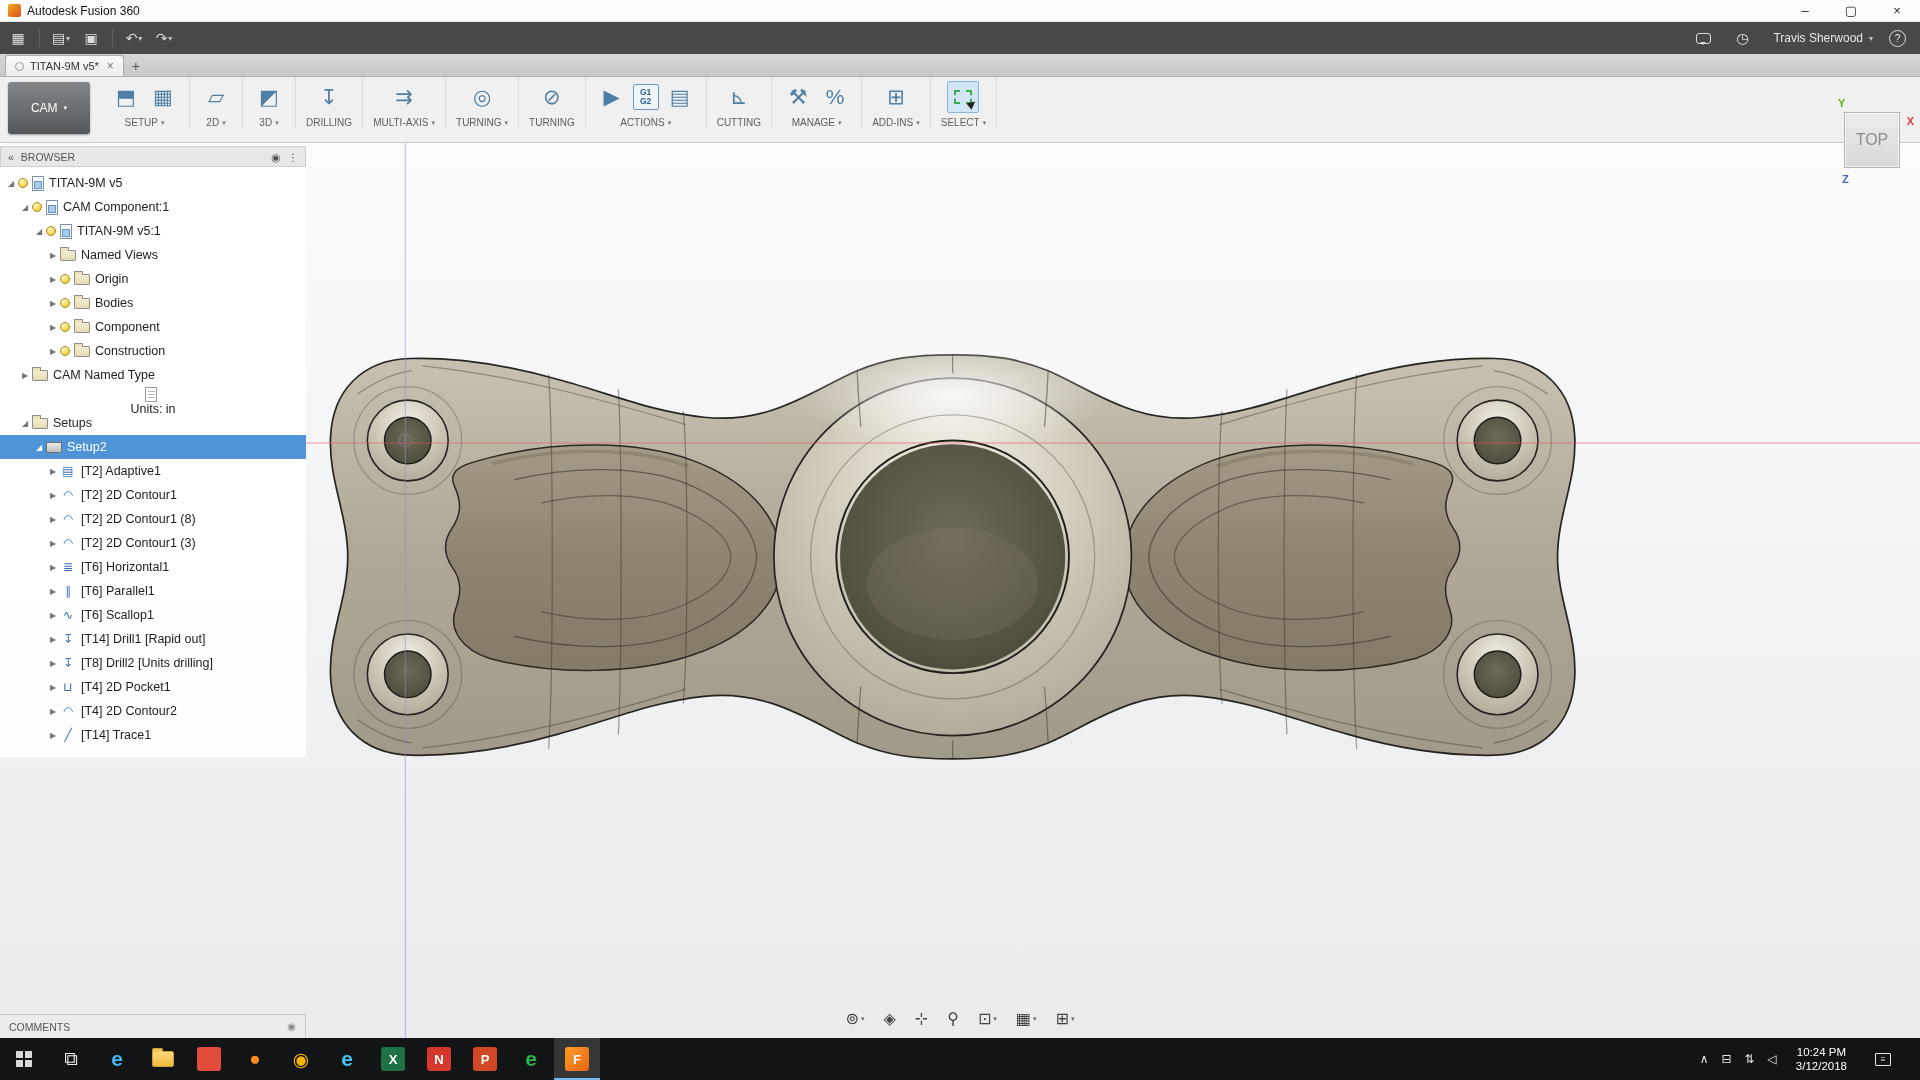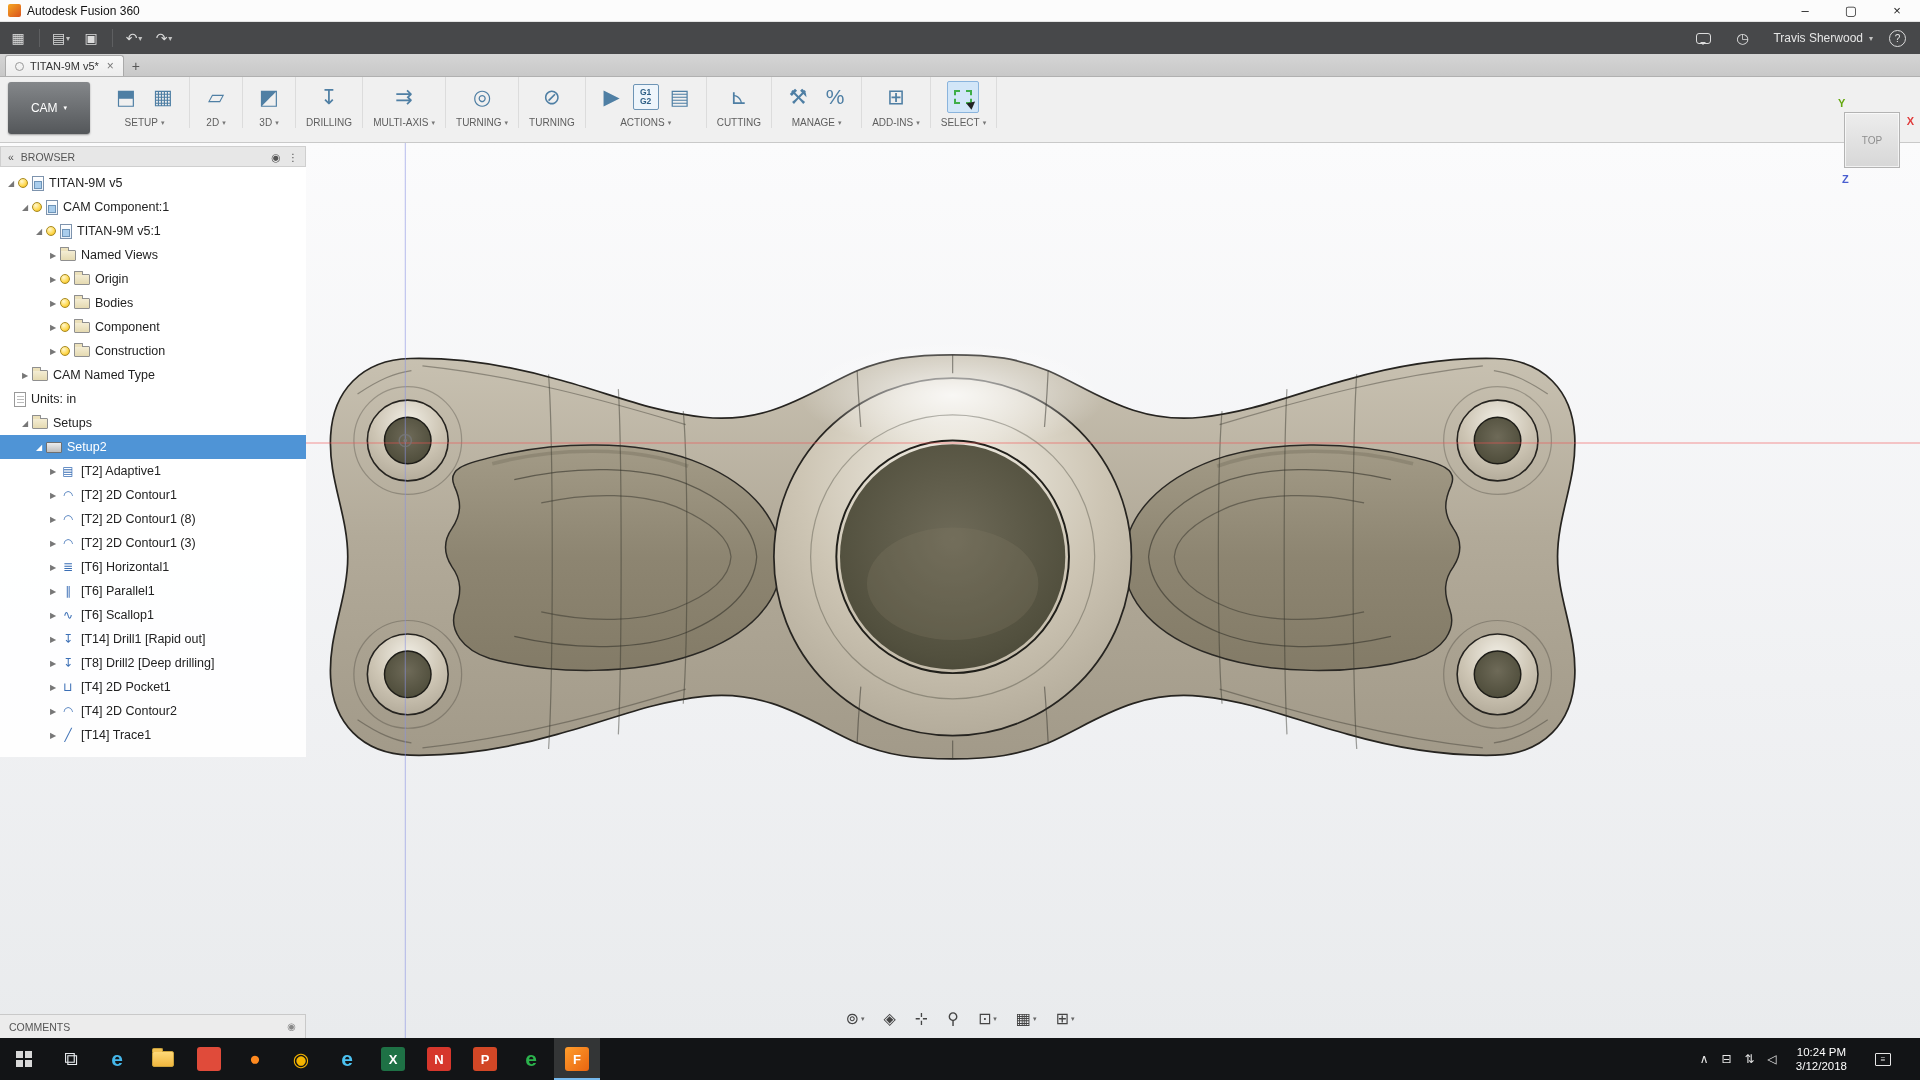--- a/index.html
+++ b/index.html
@@ -70,21 +70,21 @@
   
   #canvas { position:absolute; left:0; top:143px; width:1920px; height:895px;
             background:linear-gradient(180deg,#fbfbfc,#f0f1f3 60%,#e9ebed); }
   #model { position:absolute; left:0; top:0; }
 
   
   #viewcube { position:absolute; left:1844px; top:112px; z-index:7; }
   .cube-face { width:56px; height:56px; background:linear-gradient(#ededed,#d7d7d7);
                border:1px solid #b3b3b3; box-shadow:inset 0 0 0 1px rgba(255,255,255,.65);
                display:flex; align-items:center; justify-content:center;
-               font-size:10px; color:#8e8e8e; }
+               font-size:16px; color:#8e8e8e; }
   .axis { position:absolute; font-size:11px; font-weight:bold; }
   .axis-y { top:-15px; left:-6px; color:#64a80f; }
   .axis-x { top:3px; right:-14px; color:#e03c3c; }
   .axis-z { bottom:-17px; left:-2px; color:#4a5fd0; }
 
   
   #browser { position:absolute; left:0; top:146px; width:306px; z-index:6; }
   #browser-header { height:21px; background:#e7e7e7; border:1px solid #cfcfcf;
                     display:flex; align-items:center; gap:7px; padding:0 7px;
                     font-size:10.5px; color:#555; }
@@ -528,21 +528,21 @@
         <span class="tarrow">▶</span>
         <span class="bulb"></span>
         <span class="ticon folder"></span>
         <span class="tlabel">Construction</span>
       </div>
       <div class="trow" style="padding-left: 18px;">
         <span class="tarrow">▶</span>
         <span class="ticon folder"></span>
         <span class="tlabel">CAM Named Type</span>
       </div>
-      <div class="trow" style="">
+      <div class="trow" style=" flex-direction: column;">
         <span class="tarrow"></span>
         <span class="ticon units"></span>
         <span class="tlabel">Units: in</span>
       </div>
       <div class="trow" style="padding-left: 18px;">
         <span class="tarrow">◢</span>
         <span class="ticon folder"></span>
         <span class="tlabel">Setups</span>
       </div>
       <div class="trow selected" style="padding-left: 32px;">
@@ -586,21 +586,21 @@
         <span class="tlabel">[T6] Scallop1</span>
       </div>
       <div class="trow" style="padding-left: 46px;">
         <span class="tarrow">▶</span>
         <span class="ticon op">↧</span>
         <span class="tlabel">[T14] Drill1 [Rapid out]</span>
       </div>
       <div class="trow" style="padding-left: 46px;">
         <span class="tarrow">▶</span>
         <span class="ticon op">↧</span>
-        <span class="tlabel">[T8] Drill2 [Deep drilling]</span>
+        <span class="tlabel">[T8] Drill2 [Units drilling]</span>
       </div>
       <div class="trow" style="padding-left: 46px;">
         <span class="tarrow">▶</span>
         <span class="ticon op">⊔</span>
         <span class="tlabel">[T4] 2D Pocket1</span>
       </div>
       <div class="trow" style="padding-left: 46px;">
         <span class="tarrow">▶</span>
         <span class="ticon op">◠</span>
         <span class="tlabel">[T4] 2D Contour2</span>

